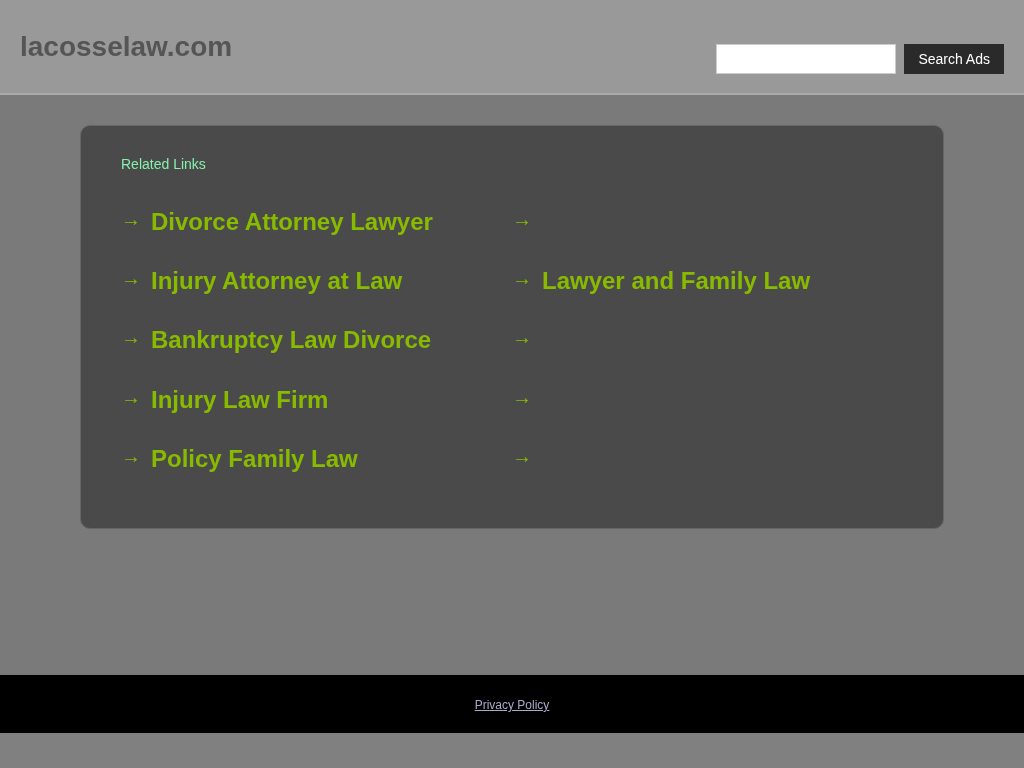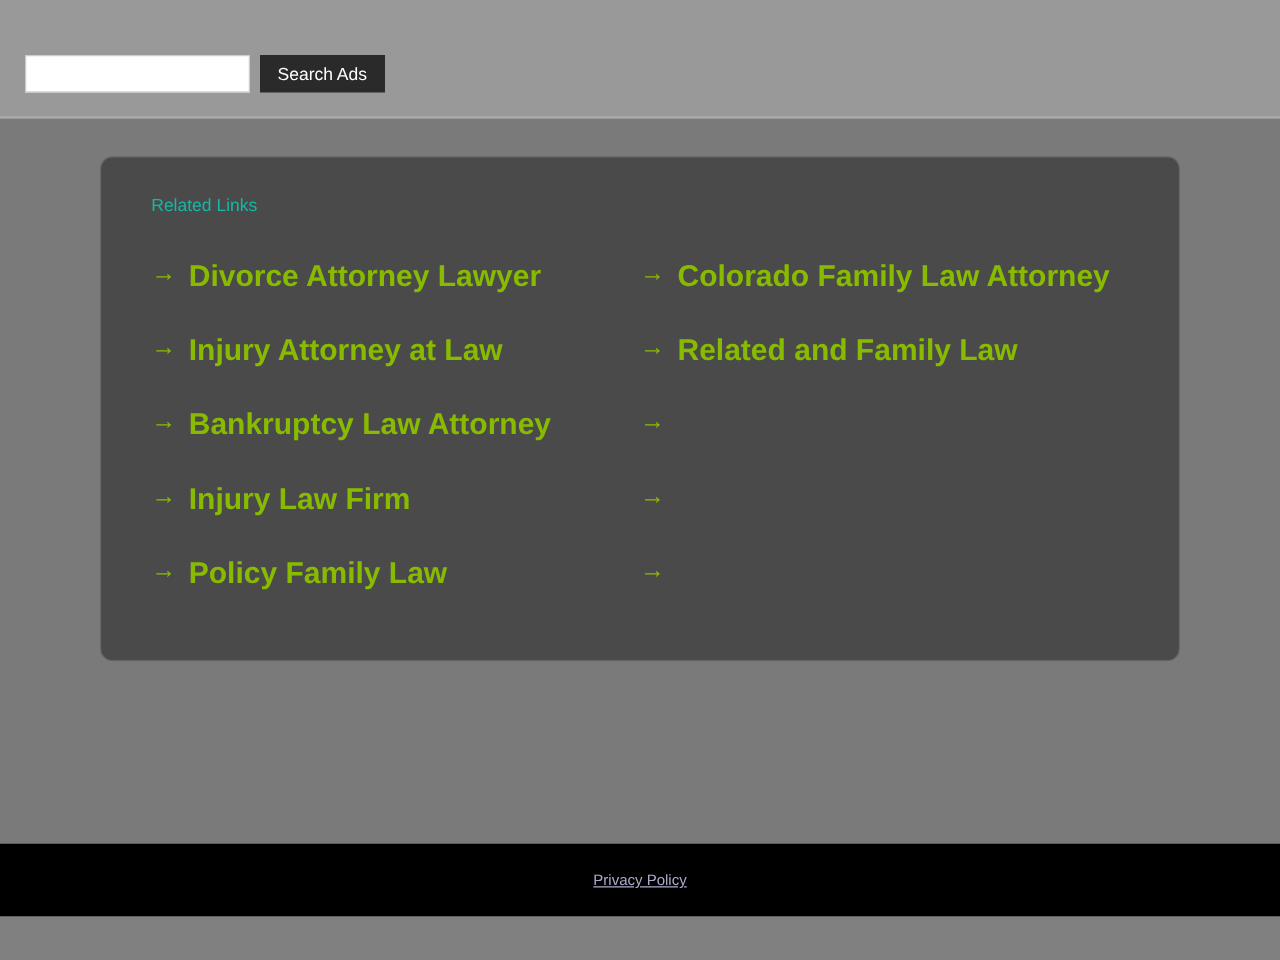--- a/index.html
+++ b/index.html
@@ -68,21 +68,21 @@
 
     
     .card {
       background-color: #4a4a4a;
       border: 1px solid #666666;
       border-radius: 10px;
       padding: 30px 40px 40px 40px;
     }
 
     .related-links-label {
-      color: #14b8a6;
+      color: #86efac;
       font-size: 14px;
       margin-bottom: 20px;
     }
 
     .links-grid {
       display: grid;
       grid-template-columns: 1fr 1fr;
       gap: 0;
     }
 
@@ -120,54 +120,54 @@
       color: #aaaacc;
       font-size: 12px;
       text-decoration: underline;
       cursor: pointer;
     }
   </style>
 </head>
 <body>
 
 <div class="header">
+  <span class="site-title">lacosselaw.com</span>
   <div class="search-area">
     <input class="search-input" type="text" style="">
     <button class="search-button">Search Ads</button>
   </div>
 </div>
 
 <div class="main-content">
   <div class="card">
     <div class="related-links-label">Related Links</div>
     <div class="links-grid">
 
       <div class="link-item">
         <span class="arrow">→</span>
         <span class="link-text">Divorce Attorney Lawyer</span>
       </div>
 
       <div class="link-item">
         <span class="arrow">→</span>
-        <span class="link-text">Colorado Family Law Attorney</span>
       </div>
 
       <div class="link-item">
         <span class="arrow">→</span>
         <span class="link-text">Injury Attorney at Law</span>
       </div>
 
       <div class="link-item">
         <span class="arrow">→</span>
-        <span class="link-text">Related and Family Law</span>
+        <span class="link-text">Lawyer and Family Law</span>
       </div>
 
       <div class="link-item">
         <span class="arrow">→</span>
-        <span class="link-text">Bankruptcy Law Attorney</span>
+        <span class="link-text">Bankruptcy Law Divorce</span>
       </div>
 
       <div class="link-item">
         <span class="arrow">→</span>
       </div>
 
       <div class="link-item">
         <span class="arrow">→</span>
         <span class="link-text">Injury Law Firm</span>
       </div>

